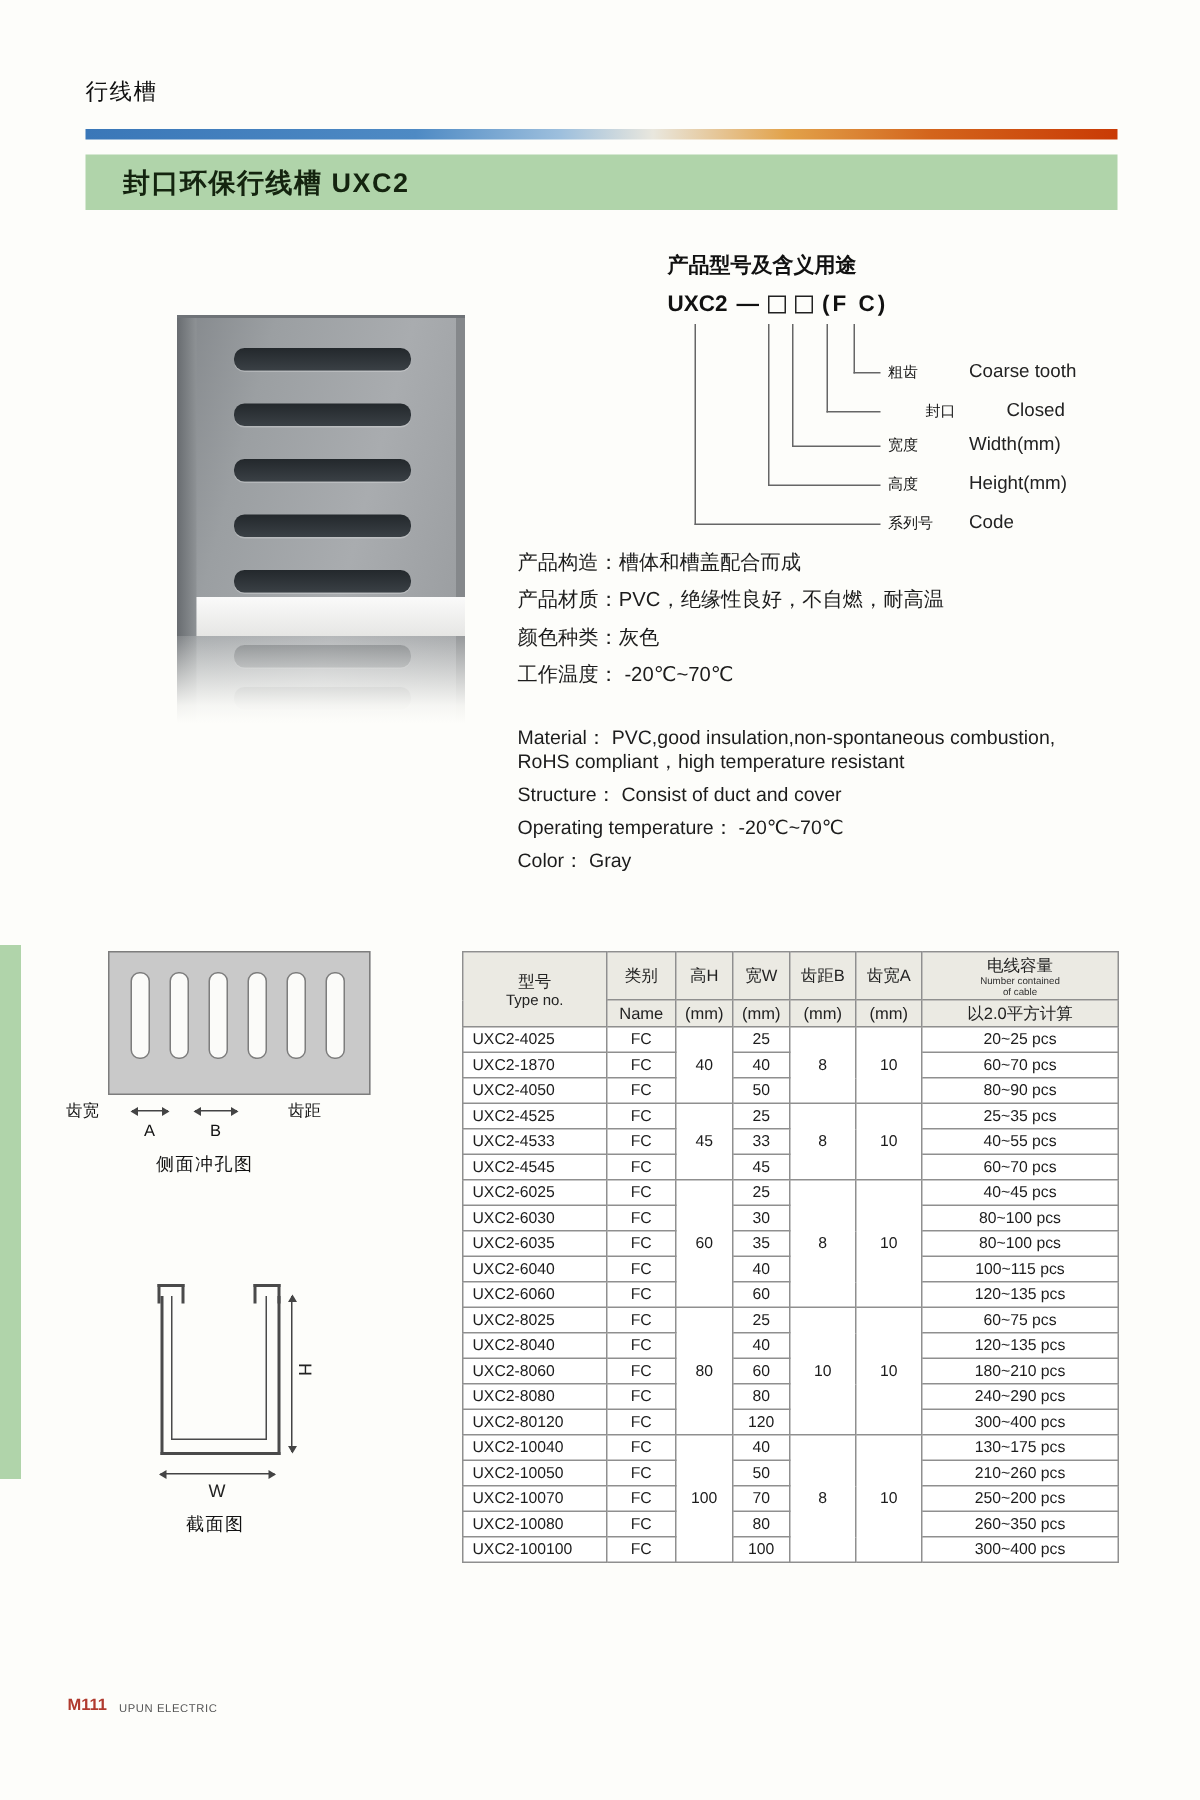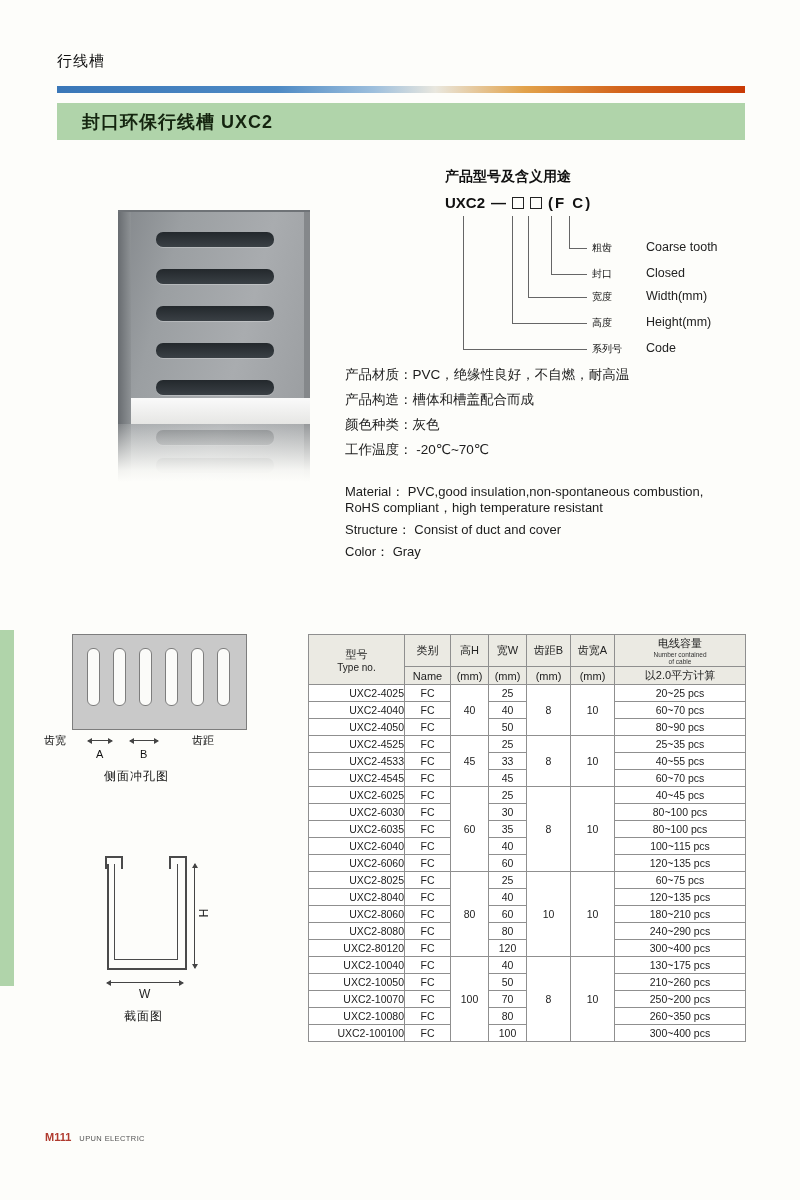--- a/index.html
+++ b/index.html
@@ -47,21 +47,21 @@
   .mc-suffix{letter-spacing:2px;}
   .conn{border-left:1px solid #666;border-bottom:1px solid #666;}
   .conn-coarse{left:569px;top:216px;width:17px;height:32px;}
   .conn-closed{left:551px;top:216px;width:35px;height:58px;}
   .conn-width {left:528px;top:216px;width:58px;height:81px;}
   .conn-height{left:512px;top:216px;width:74px;height:107px;}
   .conn-code  {left:463px;top:216px;width:123px;height:133px;}
   .mlabel{left:592px;display:flex;align-items:baseline;}
   .mlabel .cn{width:54px;font-size:10px;color:#111;}
   .mlabel .en{font-size:12.5px;color:#222;}
-  .ml0{top:240px;} .ml1{top:266px;} .ml2{top:289px;} .ml3{top:315px;} .ml4{top:341px;}
+  .ml0{top:240px;} .ml1{top:266px;margin-left:25px;} .ml2{top:289px;} .ml3{top:315px;} .ml4{top:341px;}
 
   
   .specs-cn{left:345px;top:362px;font-size:13.5px;line-height:25px;color:#1c1c1c;}
   .specs-en{left:345px;top:484px;font-size:13px;color:#1c1c1c;}
   .specs-en div{line-height:16px;}
   .specs-en .gap{margin-top:6px;}
 
   
   .green-strip{left:0;top:630px;width:14px;height:356px;background:#b0d4aa;}
 
@@ -94,21 +94,21 @@
   
   .spec-table{left:308px;top:634px;position:absolute;border-collapse:collapse;table-layout:fixed;width:437px;}
   .spec-table th,.spec-table td{border:1px solid #8f8f8f;padding:0;text-align:center;vertical-align:middle;}
   .spec-table th{background:#ebeae3;font-weight:normal;font-size:11px;color:#222;padding:1px 0;}
   .spec-table thead tr.hr1 th{height:26px;}
   .spec-table thead tr.hr2 th{height:15px;}
   .th-sub{font-size:10px;}
   .th-tiny{font-size:6.5px;line-height:7px;color:#333;}
   .th-note{font-size:9px;}
   .spec-table td{background:#fff;height:16px;font-size:10.5px;line-height:1;color:#1c1c1c;}
-  .spec-table td.cell-type{text-align:right;padding-left:6px;}
+  .spec-table td.cell-type{text-align:left;padding-left:6px;}
 
   
   .footer{left:45px;top:1131px;display:flex;align-items:flex-end;}
   .footer .code{font-size:11px;font-weight:bold;color:#b03a2e;margin-right:8px;}
   .footer .brand{font-size:7.5px;color:#555;letter-spacing:.4px;}
 </style>
 </head>
 <body>
 
 <div>
@@ -162,30 +162,31 @@
   <div class="abs mlabel ml3">
     <span class="cn">高度</span>
     <span class="en">Height(mm)</span>
   </div>
   <div class="abs mlabel ml4">
     <span class="cn">系列号</span>
     <span class="en">Code</span>
   </div>
 
   <div class="abs specs-cn">
+    <div>产品构造：槽体和槽盖配合而成</div>
     <div>产品材质：PVC，绝缘性良好，不自燃，耐高温</div>
-    <div>产品构造：槽体和槽盖配合而成</div>
     <div>颜色种类：灰色</div>
     <div>工作温度： -20℃~70℃</div>
   </div>
 
   <div class="abs specs-en">
     <div>Material：  PVC,good insulation,non-spontaneous combustion,</div>
     <div>RoHS compliant，high temperature resistant</div>
     <div class="gap">Structure：  Consist of duct and cover</div>
+    <div class="gap">Operating temperature：  -20℃~70℃</div>
     <div class="gap">Color：  Gray</div>
   </div>
 
   <div class="abs green-strip"></div>
 
   <div class="abs comb">
     <div class="vslot" style="left:14px"></div>
     <div class="vslot" style="left:40px"></div>
     <div class="vslot" style="left:66px"></div>
     <div class="vslot" style="left:92px"></div>
@@ -250,21 +251,21 @@
         <tr>
           <td class="cell-type">UXC2-4025</td>
           <td class="cell-name">FC</td>
           <td class="cell-height" rowspan="3">40</td>
           <td class="cell-width">25</td>
           <td class="cell-pitch" rowspan="3">8</td>
           <td class="cell-tooth" rowspan="3">10</td>
           <td class="cell-capacity">20~25 pcs</td>
         </tr>
         <tr>
-          <td class="cell-type">UXC2-4040</td>
+          <td class="cell-type">UXC2-1870</td>
           <td class="cell-name">FC</td>
           <td class="cell-width">40</td>
           <td class="cell-capacity">60~70 pcs</td>
         </tr>
         <tr>
           <td class="cell-type">UXC2-4050</td>
           <td class="cell-name">FC</td>
           <td class="cell-width">50</td>
           <td class="cell-capacity">80~90 pcs</td>
         </tr>

